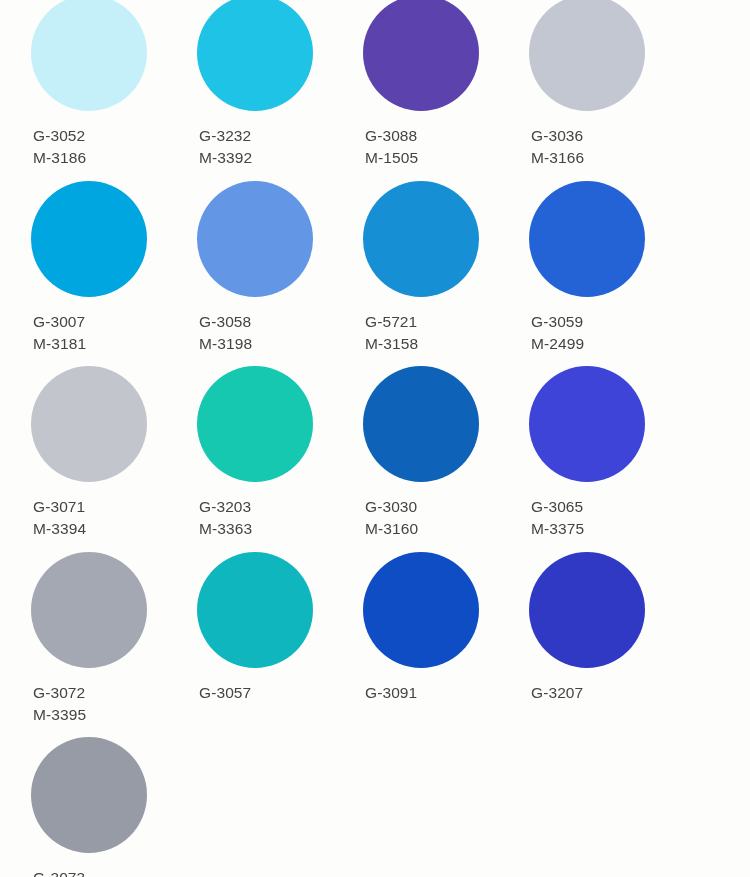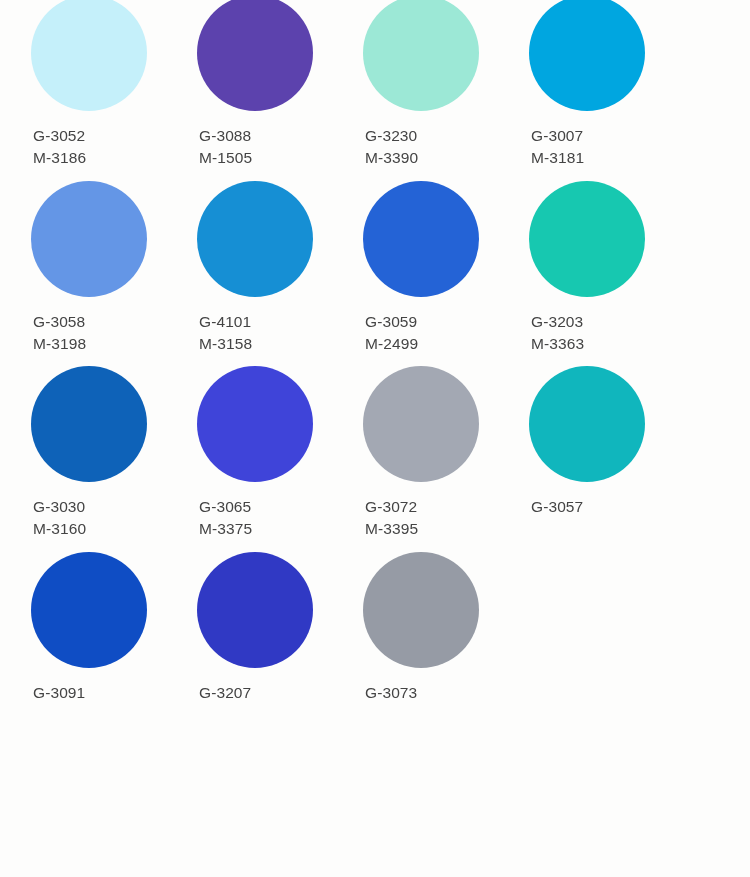--- a/index.html
+++ b/index.html
@@ -74,59 +74,73 @@
 <div id="swatch-sheet">
   <div class="swatch-grid">
       <div class="swatch-cell">
         <div class="swatch-dot" style="background: rgb(197, 240, 250);"></div>
         <div class="swatch-labels">
           <span class="swatch-label">G-3052</span>
           <span class="swatch-label">M-3186</span>
         </div>
       </div>
       <div class="swatch-cell">
+        <div class="swatch-dot" style="background: rgb(31, 195, 229);"></div>
+        <div class="swatch-labels">
+          <span class="swatch-label">G-3232</span>
+          <span class="swatch-label">M-3392</span>
+        </div>
+      </div>
+      <div class="swatch-cell">
         <div class="swatch-dot" style="background: rgb(92, 66, 173);"></div>
         <div class="swatch-labels">
           <span class="swatch-label">G-3088</span>
           <span class="swatch-label">M-1505</span>
         </div>
       </div>
       <div class="swatch-cell">
-        <div class="swatch-dot" style="background: rgb(156, 232, 214);"></div>
+        <div class="swatch-dot" style="background: rgb(195, 199, 210);"></div>
         <div class="swatch-labels">
-          <span class="swatch-label">G-3230</span>
-          <span class="swatch-label">M-3390</span>
+          <span class="swatch-label">G-3036</span>
+          <span class="swatch-label">M-3166</span>
         </div>
       </div>
       <div class="swatch-cell">
         <div class="swatch-dot" style="background: rgb(0, 166, 224);"></div>
         <div class="swatch-labels">
           <span class="swatch-label">G-3007</span>
           <span class="swatch-label">M-3181</span>
         </div>
       </div>
       <div class="swatch-cell">
         <div class="swatch-dot" style="background: rgb(100, 150, 230);"></div>
         <div class="swatch-labels">
           <span class="swatch-label">G-3058</span>
           <span class="swatch-label">M-3198</span>
         </div>
       </div>
       <div class="swatch-cell">
         <div class="swatch-dot" style="background: rgb(22, 143, 212);"></div>
         <div class="swatch-labels">
-          <span class="swatch-label">G-4101</span>
+          <span class="swatch-label">G-5721</span>
           <span class="swatch-label">M-3158</span>
         </div>
       </div>
       <div class="swatch-cell">
         <div class="swatch-dot" style="background: rgb(36, 99, 214);"></div>
         <div class="swatch-labels">
           <span class="swatch-label">G-3059</span>
           <span class="swatch-label">M-2499</span>
+        </div>
+      </div>
+      <div class="swatch-cell">
+        <div class="swatch-dot" style="background: rgb(194, 198, 204);"></div>
+        <div class="swatch-labels">
+          <span class="swatch-label">G-3071</span>
+          <span class="swatch-label">M-3394</span>
         </div>
       </div>
       <div class="swatch-cell">
         <div class="swatch-dot" style="background: rgb(23, 200, 176);"></div>
         <div class="swatch-labels">
           <span class="swatch-label">G-3203</span>
           <span class="swatch-label">M-3363</span>
         </div>
       </div>
       <div class="swatch-cell">

